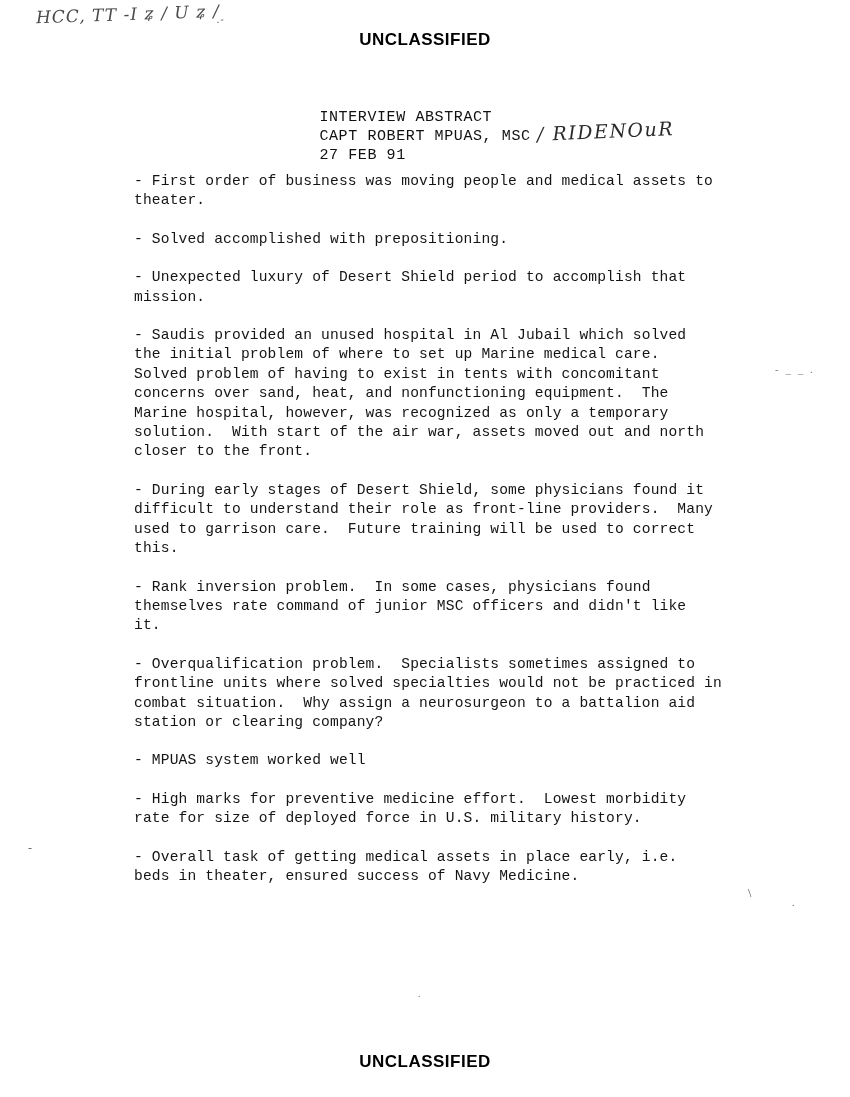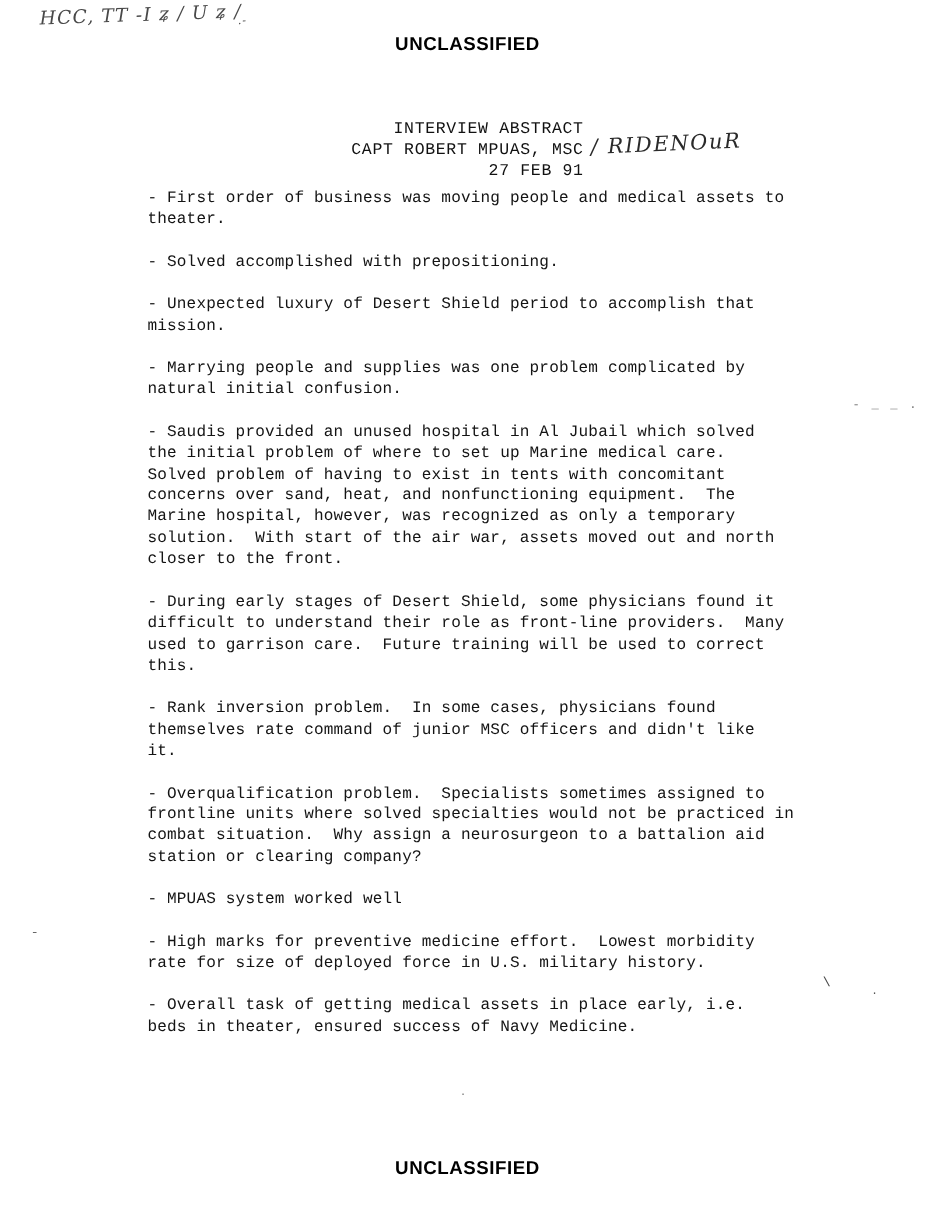--- a/index.html
+++ b/index.html
@@ -74,21 +74,21 @@
     line-height: 19px;
     color: #111;
     letter-spacing: 0.6px;
   }
   .doc-head .line {
     white-space: pre;
   }
   .doc-head .head-inner {
     display: inline-block;
     position: relative;
-    text-align: right;
+    text-align: left;
   }
   .handwriting-name {
     position: absolute;
     left: 100%;
     top: 14px;
     margin-left: 6px;
     white-space: nowrap;
     font-family: "DejaVu Serif", serif;
     font-style: italic;
     font-size: 19px;
@@ -111,21 +111,21 @@
   }
   .para {
     white-space: pre-wrap;
     margin: 0 0 19px 0;
   }
 
   
   .mark {
     position: absolute;
     color: #555;
-    font-family: Liberation Mono, monospace;
+    font-family: Liberation Serif, serif;
     font-size: 12px;
   }
   .mark-right-dashes {
     left: 775px;
     top: 363px;
     letter-spacing: 2px;
     font-size: 11px;
     color: #777;
   }
   .mark-left-dash {
@@ -170,22 +170,20 @@
       <div class="handwriting-name">/ RIDENOuR</div>
     </div>
   </div>
 
   <div class="body-block">
     <p class="para">- First order of business was moving people and medical assets to
 theater.</p>
     <p class="para">- Solved accomplished with prepositioning.</p>
     <p class="para">- Unexpected luxury of Desert Shield period to accomplish that
 mission.</p>
-    <p class="para">- Marrying people and supplies was one problem complicated by
-natural initial confusion.</p>
     <p class="para">- Saudis provided an unused hospital in Al Jubail which solved
 the initial problem of where to set up Marine medical care.
 Solved problem of having to exist in tents with concomitant
 concerns over sand, heat, and nonfunctioning equipment.  The
 Marine hospital, however, was recognized as only a temporary
 solution.  With start of the air war, assets moved out and north
 closer to the front.</p>
     <p class="para">- During early stages of Desert Shield, some physicians found it
 difficult to understand their role as front-line providers.  Many
 used to garrison care.  Future training will be used to correct

